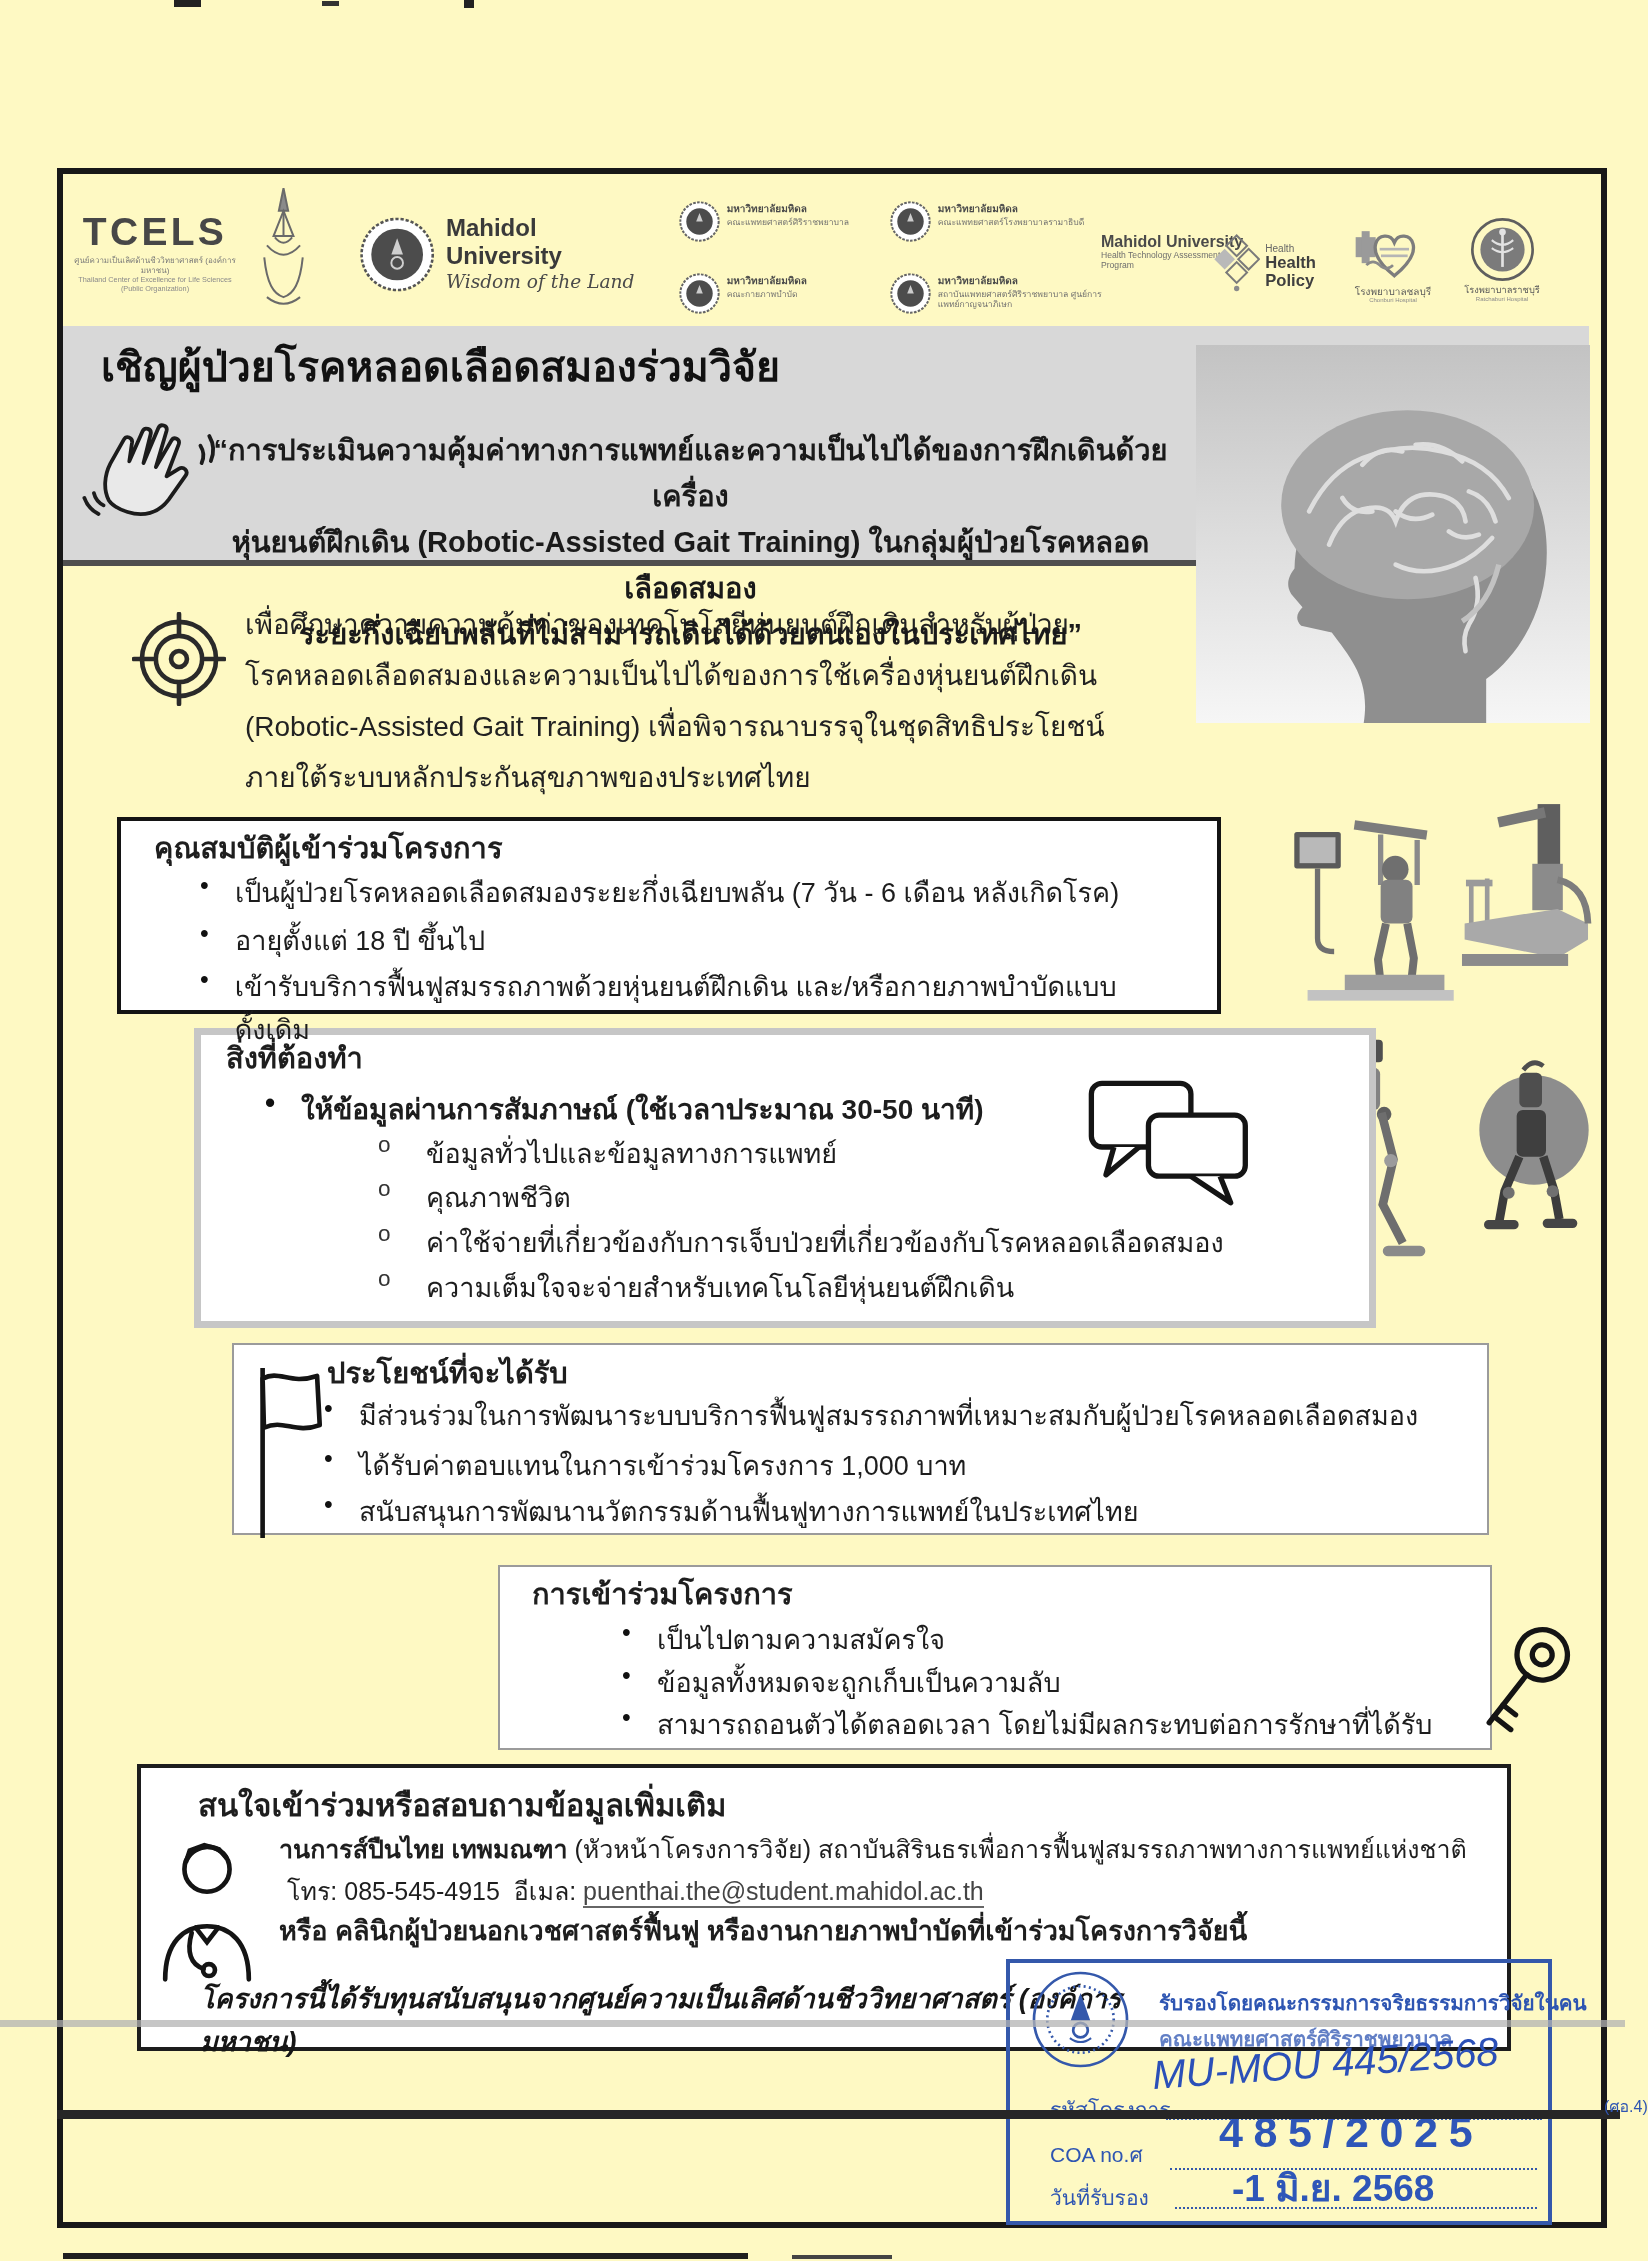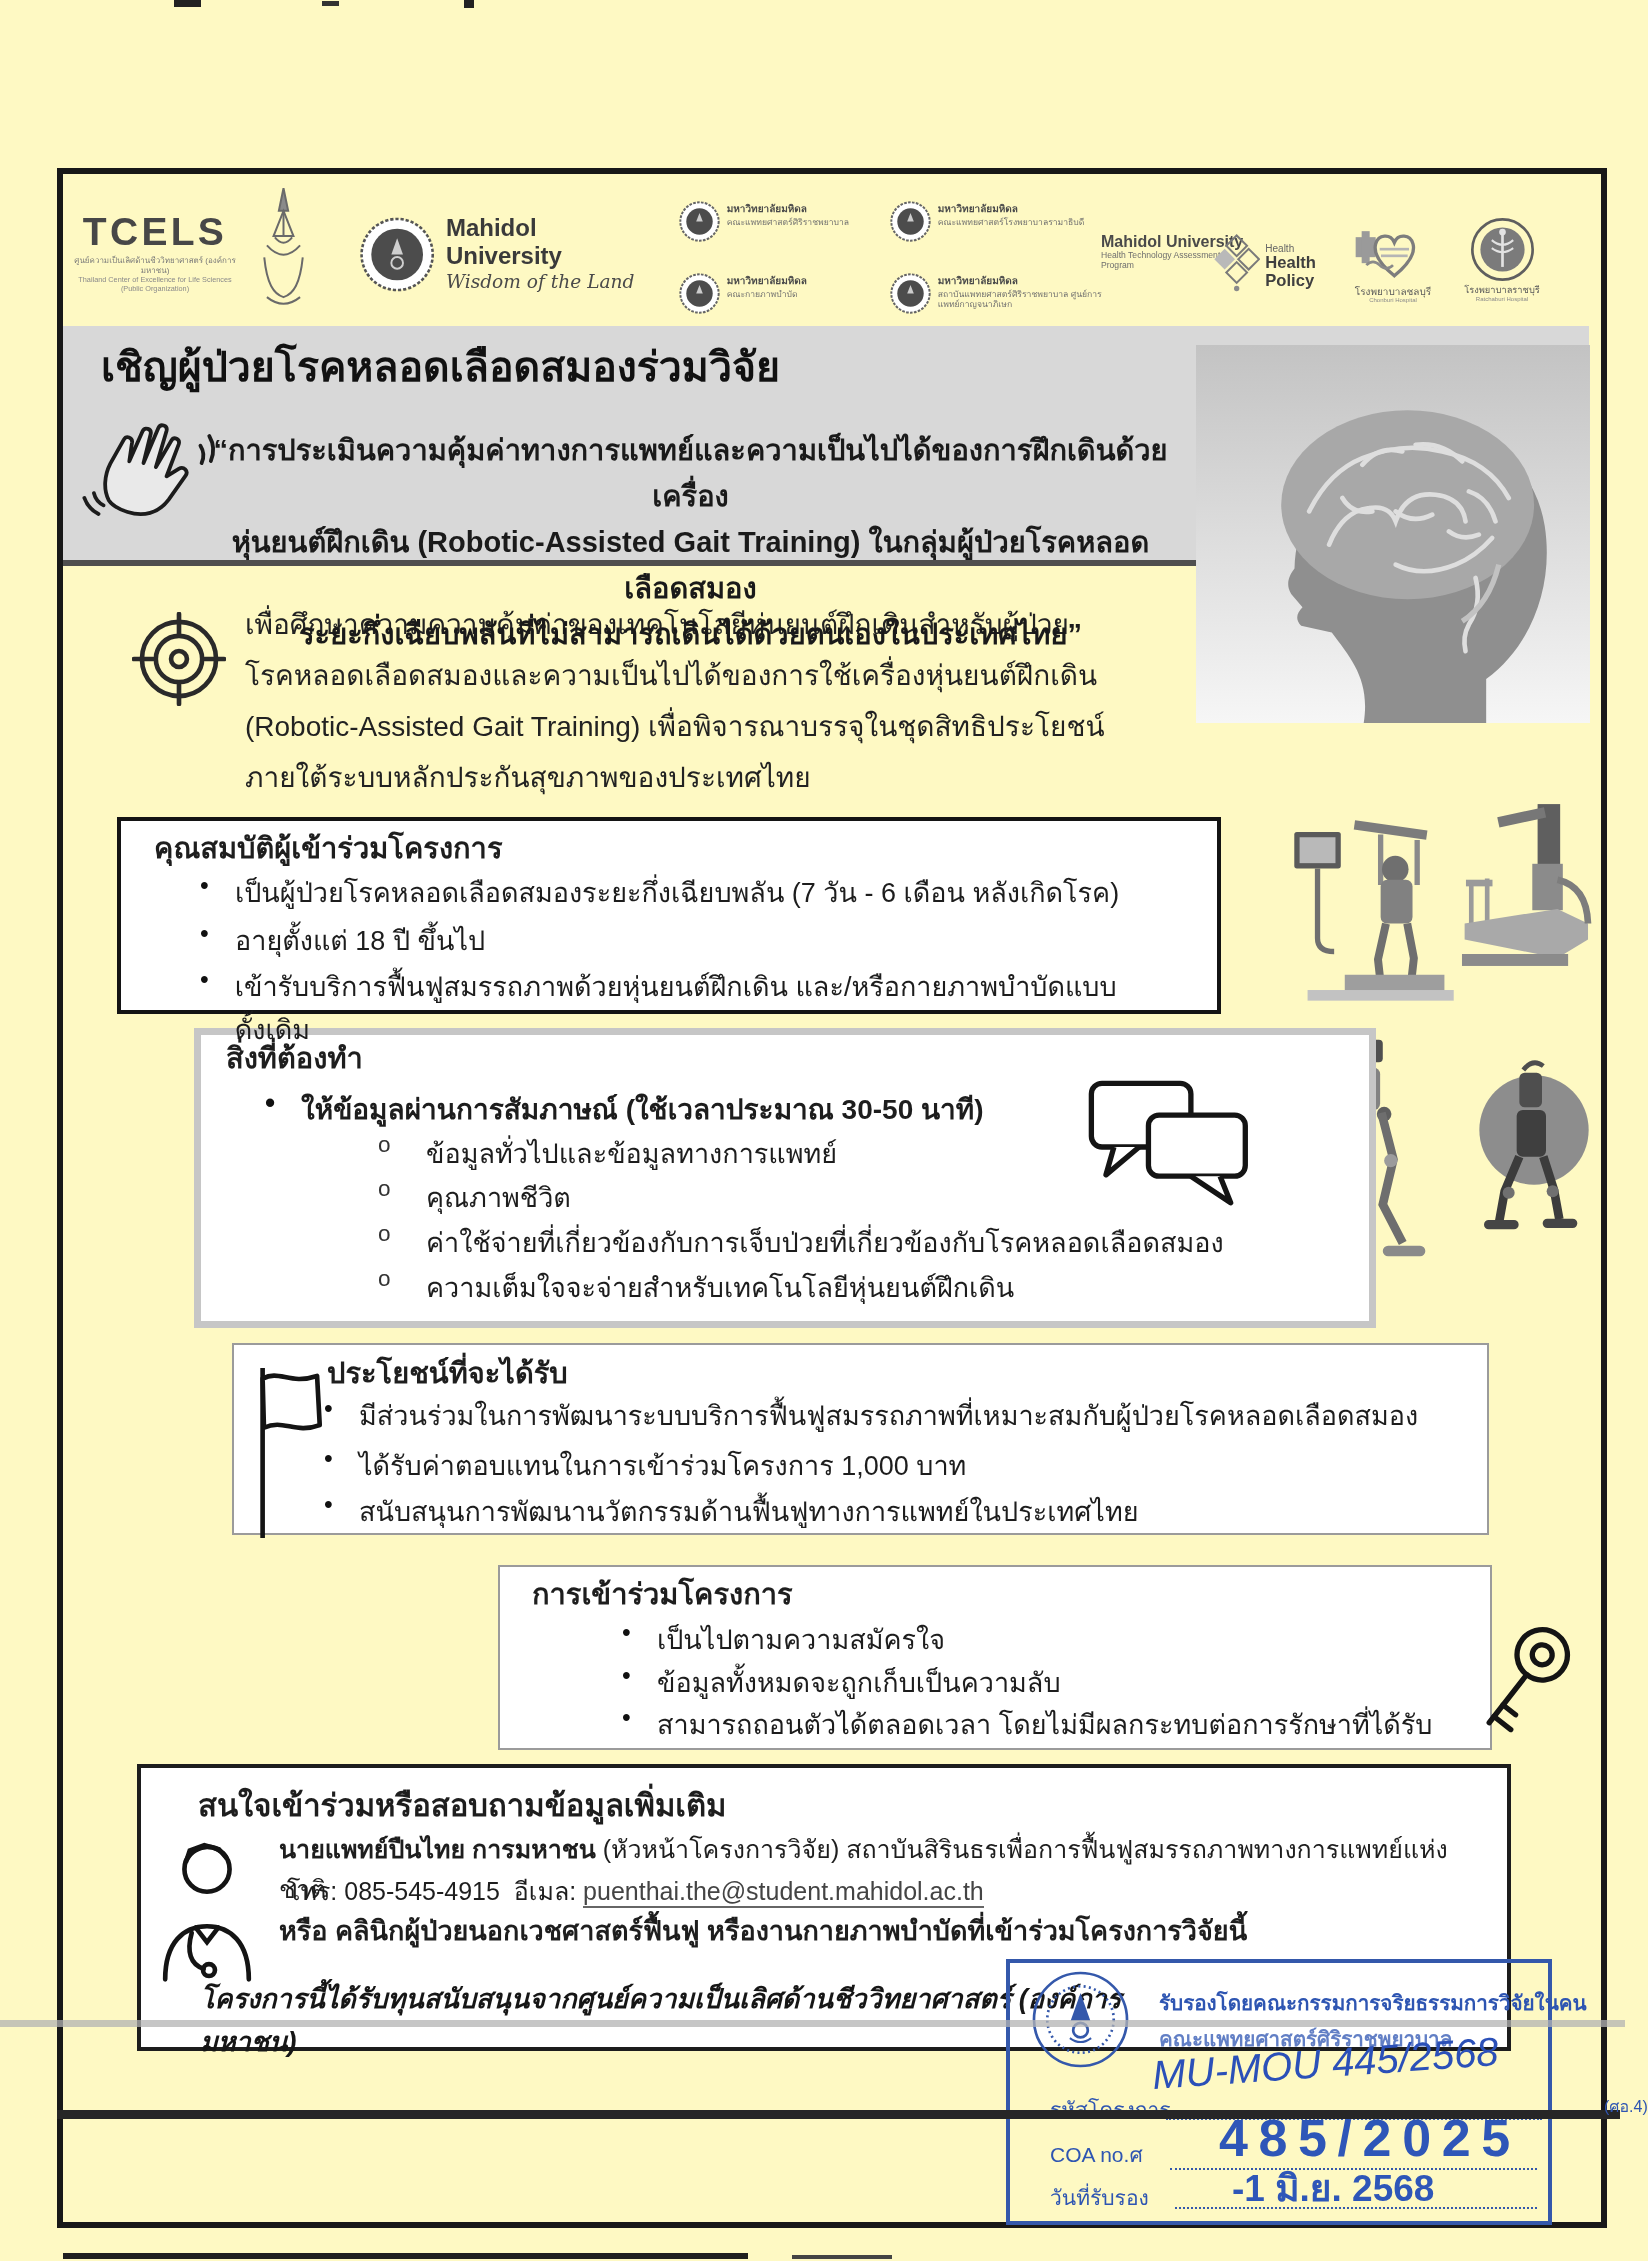--- a/index.html
+++ b/index.html
@@ -105,21 +105,21 @@
   .stc{color:#2e55b2;}
   .stamp-circle{left:1030px;top:1969px;width:101px;height:101px;z-index:42;}
   .cert1{left:1159px;top:1986px;font-size:20.6px;font-weight:bold;z-index:41;}
   .cert2{left:1159px;top:2022px;font-size:20.6px;font-weight:bold;opacity:.75;filter:blur(0.7px);z-index:41;}
   .code-label{left:1050px;top:2093px;font-size:21px;z-index:41;}
   .code-dots{left:1166px;top:2094px;width:376px;height:24px;border-bottom:2.7px dotted #3458ab;z-index:41;}
   .code-value{left:1152px;top:2041px;font-size:40px;font-style:italic;color:#2b50b8;transform:rotate(-4deg);white-space:nowrap;z-index:43;}
   .code-suffix{left:1576px;top:2094px;font-size:16px;z-index:57;margin-left:28px;}
   .coa-label{left:1050px;top:2138px;font-size:21px;z-index:41;}
   .coa-dots{left:1170px;top:2141px;width:367px;height:27px;border-bottom:2.7px dotted #3458ab;z-index:41;}
-  .coa-value{left:1219px;top:2108px;font-size:52px;font-weight:bold;letter-spacing:10.6px;color:#2e56b8;white-space:nowrap;z-index:43;}
+  .coa-value{left:1219px;top:2108px;font-size:43px;font-weight:bold;letter-spacing:10.6px;color:#2e56b8;white-space:nowrap;z-index:43;}
   .date-label{left:1050px;top:2181px;font-size:21px;z-index:41;}
   .date-dots{left:1175px;top:2182px;width:362px;height:25px;border-bottom:2.7px dotted #3458ab;z-index:41;}
   .date-value{left:1232px;top:2158px;font-size:37px;font-weight:bold;color:#2e56b8;white-space:nowrap;z-index:43;}
   svg{display:block;width:100%;height:100%;}
 </style>
 </head>
 <body>
 
 <div class="page">
 
@@ -488,21 +488,21 @@
     <svg viewBox="0 0 162 232" fill="none" stroke="#141414" stroke-width="7" stroke-linecap="round">
       <circle cx="81" cy="62" r="34"></circle>
       <path d="M49,52 a34,34 0 0,1 62,-6 l-12,-14 -22,-6 -22,8 Z" fill="#141414"></path>
       <path d="M18,228 C18,172 46,148 81,148 C116,148 144,172 144,228"></path>
       <path d="M64,150 L81,172 L98,150"></path>
       <path d="M58,158 C50,186 56,206 76,212"></path>
       <circle cx="84" cy="214" r="9"></circle>
     </svg>
   </div>
   <div class="abs c-line1">
-    <span class="nm">นายแพทย์ปืนไทย การมหาชน</span><span> (หัวหน้าโครงการวิจัย)  สถาบันสิรินธรเพื่อการฟื้นฟูสมรรถภาพทางการแพทย์แห่งชาติ</span>
+    <span class="nm">านการส์ปืนไทย เทพมณฑา</span><span> (หัวหน้าโครงการวิจัย)  สถาบันสิรินธรเพื่อการฟื้นฟูสมรรถภาพทางการแพทย์แห่งชาติ</span>
   </div>
   <div class="abs c-line2">
     <span>โทร:</span>
     <span>085-545-4915</span>&nbsp;
     <span>อีเมล:</span>
     <span class="email">puenthai.the@student.mahidol.ac.th</span>
   </div>
   <div class="abs c-line3">หรือ คลินิกผู้ป่วยนอกเวชศาสตร์ฟื้นฟู หรืองานกายภาพบำบัดที่เข้าร่วมโครงการวิจัยนี้</div>
   <div class="abs funding">โครงการนี้ได้รับทุนสนับสนุนจากศูนย์ความเป็นเลิศด้านชีววิทยาศาสตร์ (องค์การมหาชน)</div>
 

